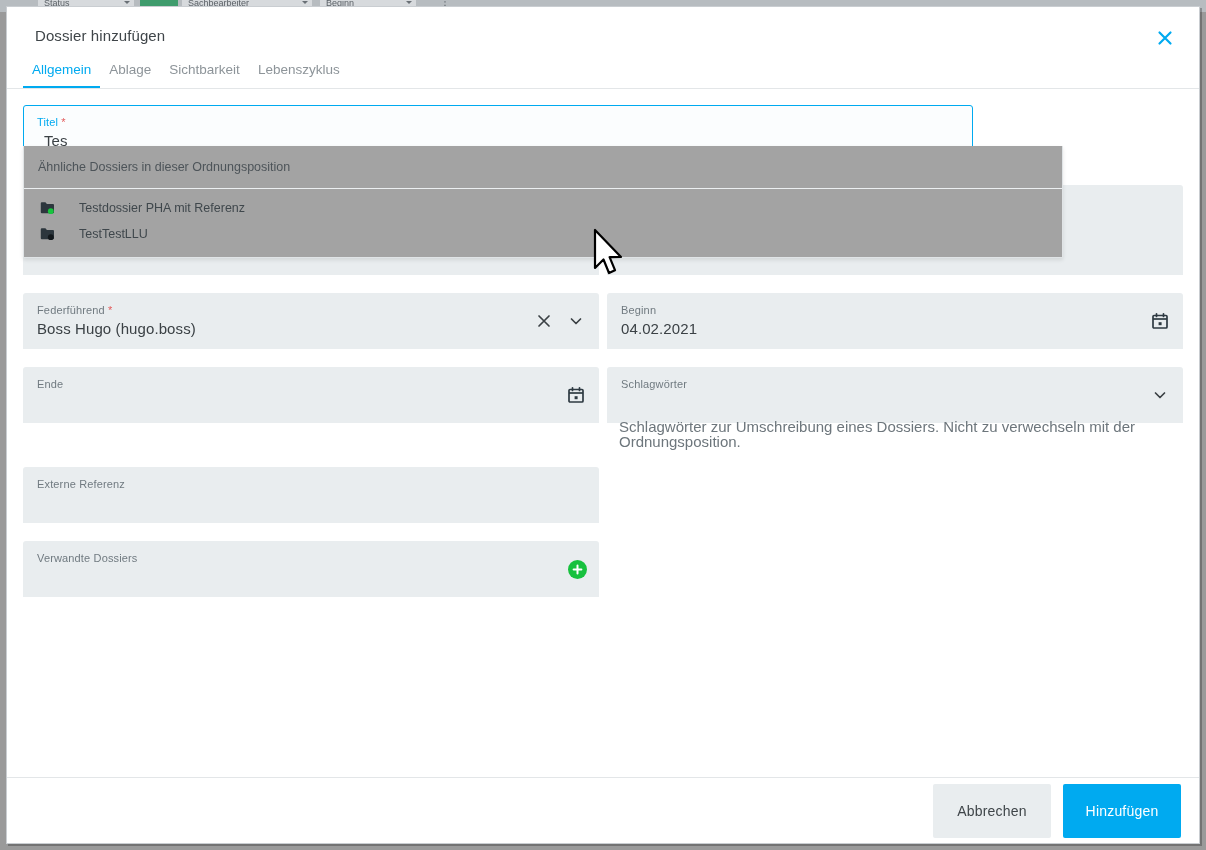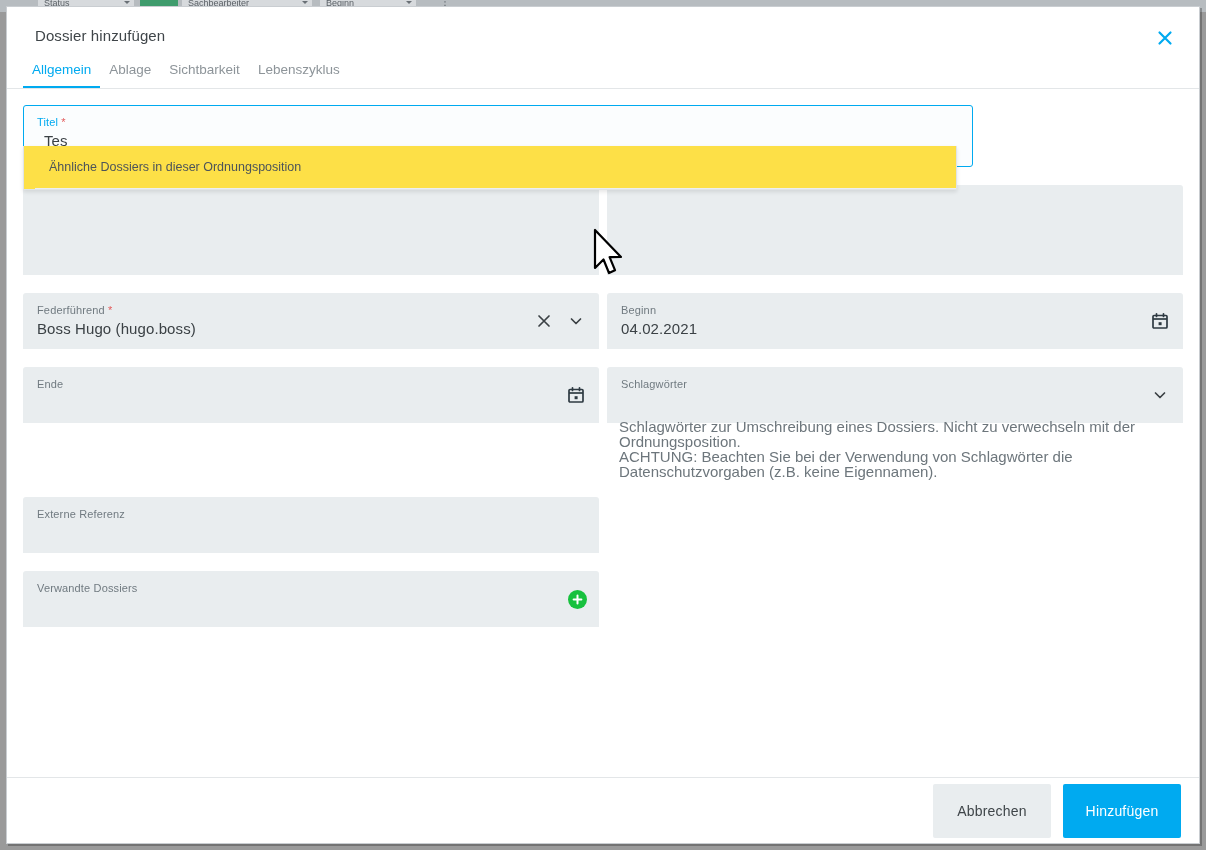--- a/index.html
+++ b/index.html
@@ -133,27 +133,26 @@
 
   .help-text {
     font-size: 15px; color: #6d767c; line-height: 15px;
     margin: -12px 0 18px 12px;
   }
 
   
   .suggest {
     position: absolute;
     left: 16px; top: 57px;
-    width: 934px;
-    background: #fde047;
+    width: 1040px;
+    background: #a3a3a3;
     border: 1px solid #e0e4e6;
     border-top: none;
     box-shadow: 0 2px 4px rgba(0,0,0,0.10);
     z-index: 20;
-    padding-left: 11px;
   }
   .suggest-head {
     font-size: 12.5px; color: #4d5459;
     padding: 14px 0 14px 14px;
     border-bottom: 1px solid #eceff1;
   }
   .suggest-list { padding: 6px 0 10px 0; }
   .suggest-item {
     display: flex; align-items: center;
     height: 26px; padding: 0 14px;
@@ -293,21 +292,20 @@
             </svg>
           </div>
         </div>
       </div>
     </div>
 
     <div class="grid" style="margin-top:-10px;">
       <div></div>
       <div class="help-text">
         <div>Schlagwörter zur Umschreibung eines Dossiers. Nicht zu verwechseln mit der Ordnungsposition.</div>
-        <div>ACHTUNG: Beachten Sie bei der Verwendung von Schlagwörter die Datenschutzvorgaben (z.B. keine Eigennamen).</div>
       </div>
     </div>
 
     <div class="grid">
       <div class="field h-lg">
         <div class="f-label">Externe Referenz</div>
         <div class="f-value"></div>
       </div>
       <div></div>
     </div>
@@ -322,20 +320,44 @@
               <path d="M6.5 2.6 L6.5 10.4 M2.6 6.5 L10.4 6.5" stroke="#ffffff" stroke-width="2" stroke-linecap="round"></path>
             </svg>
           </div>
         </div>
       </div>
       <div></div>
     </div>
 
     <div class="suggest">
       <div class="suggest-head">Ähnliche Dossiers in dieser Ordnungsposition</div>
+      <div class="suggest-list">
+
+        <div class="suggest-item">
+          <span class="si-icon">
+            <svg width="15" height="14" viewBox="0 0 15 14">
+              <path d="M0.8 2.2 A1 1 0 0 1 1.8 1.2 L5.4 1.2 L6.9 2.9 L13 2.9 A1 1 0 0 1 14 3.9 L14 11.2 A1 1 0 0 1 13 12.2 L1.8 12.2 A1 1 0 0 1 0.8 11.2 Z" fill="#2c363d"></path>
+              <path d="M8.8 2.0 L12.2 2.0 L12.2 5.2 L8.8 5.2 Z" fill="#ffffff" opacity="0.0"></path>
+              <circle cx="10.8" cy="10.2" r="2.9" fill="#18c53f"></circle>
+            </svg>
+          </span>
+          <span class="si-label">Testdossier PHA mit Referenz</span>
+        </div>
+
+        <div class="suggest-item">
+          <span class="si-icon">
+            <svg width="15" height="14" viewBox="0 0 15 14">
+              <path d="M0.8 2.2 A1 1 0 0 1 1.8 1.2 L5.4 1.2 L6.9 2.9 L13 2.9 A1 1 0 0 1 14 3.9 L14 11.2 A1 1 0 0 1 13 12.2 L1.8 12.2 A1 1 0 0 1 0.8 11.2 Z" fill="#2c363d"></path>
+              <circle cx="10.8" cy="10.2" r="2.9" fill="#12181c"></circle>
+            </svg>
+          </span>
+          <span class="si-label">TestTestLLU</span>
+        </div>
+
+      </div>
     </div>
 
   </div>
 
   <div class="dlg-footer">
     <button class="btn btn-secondary">Abbrechen</button>
     <button class="btn btn-primary">Hinzufügen</button>
   </div>
 
 </div>

